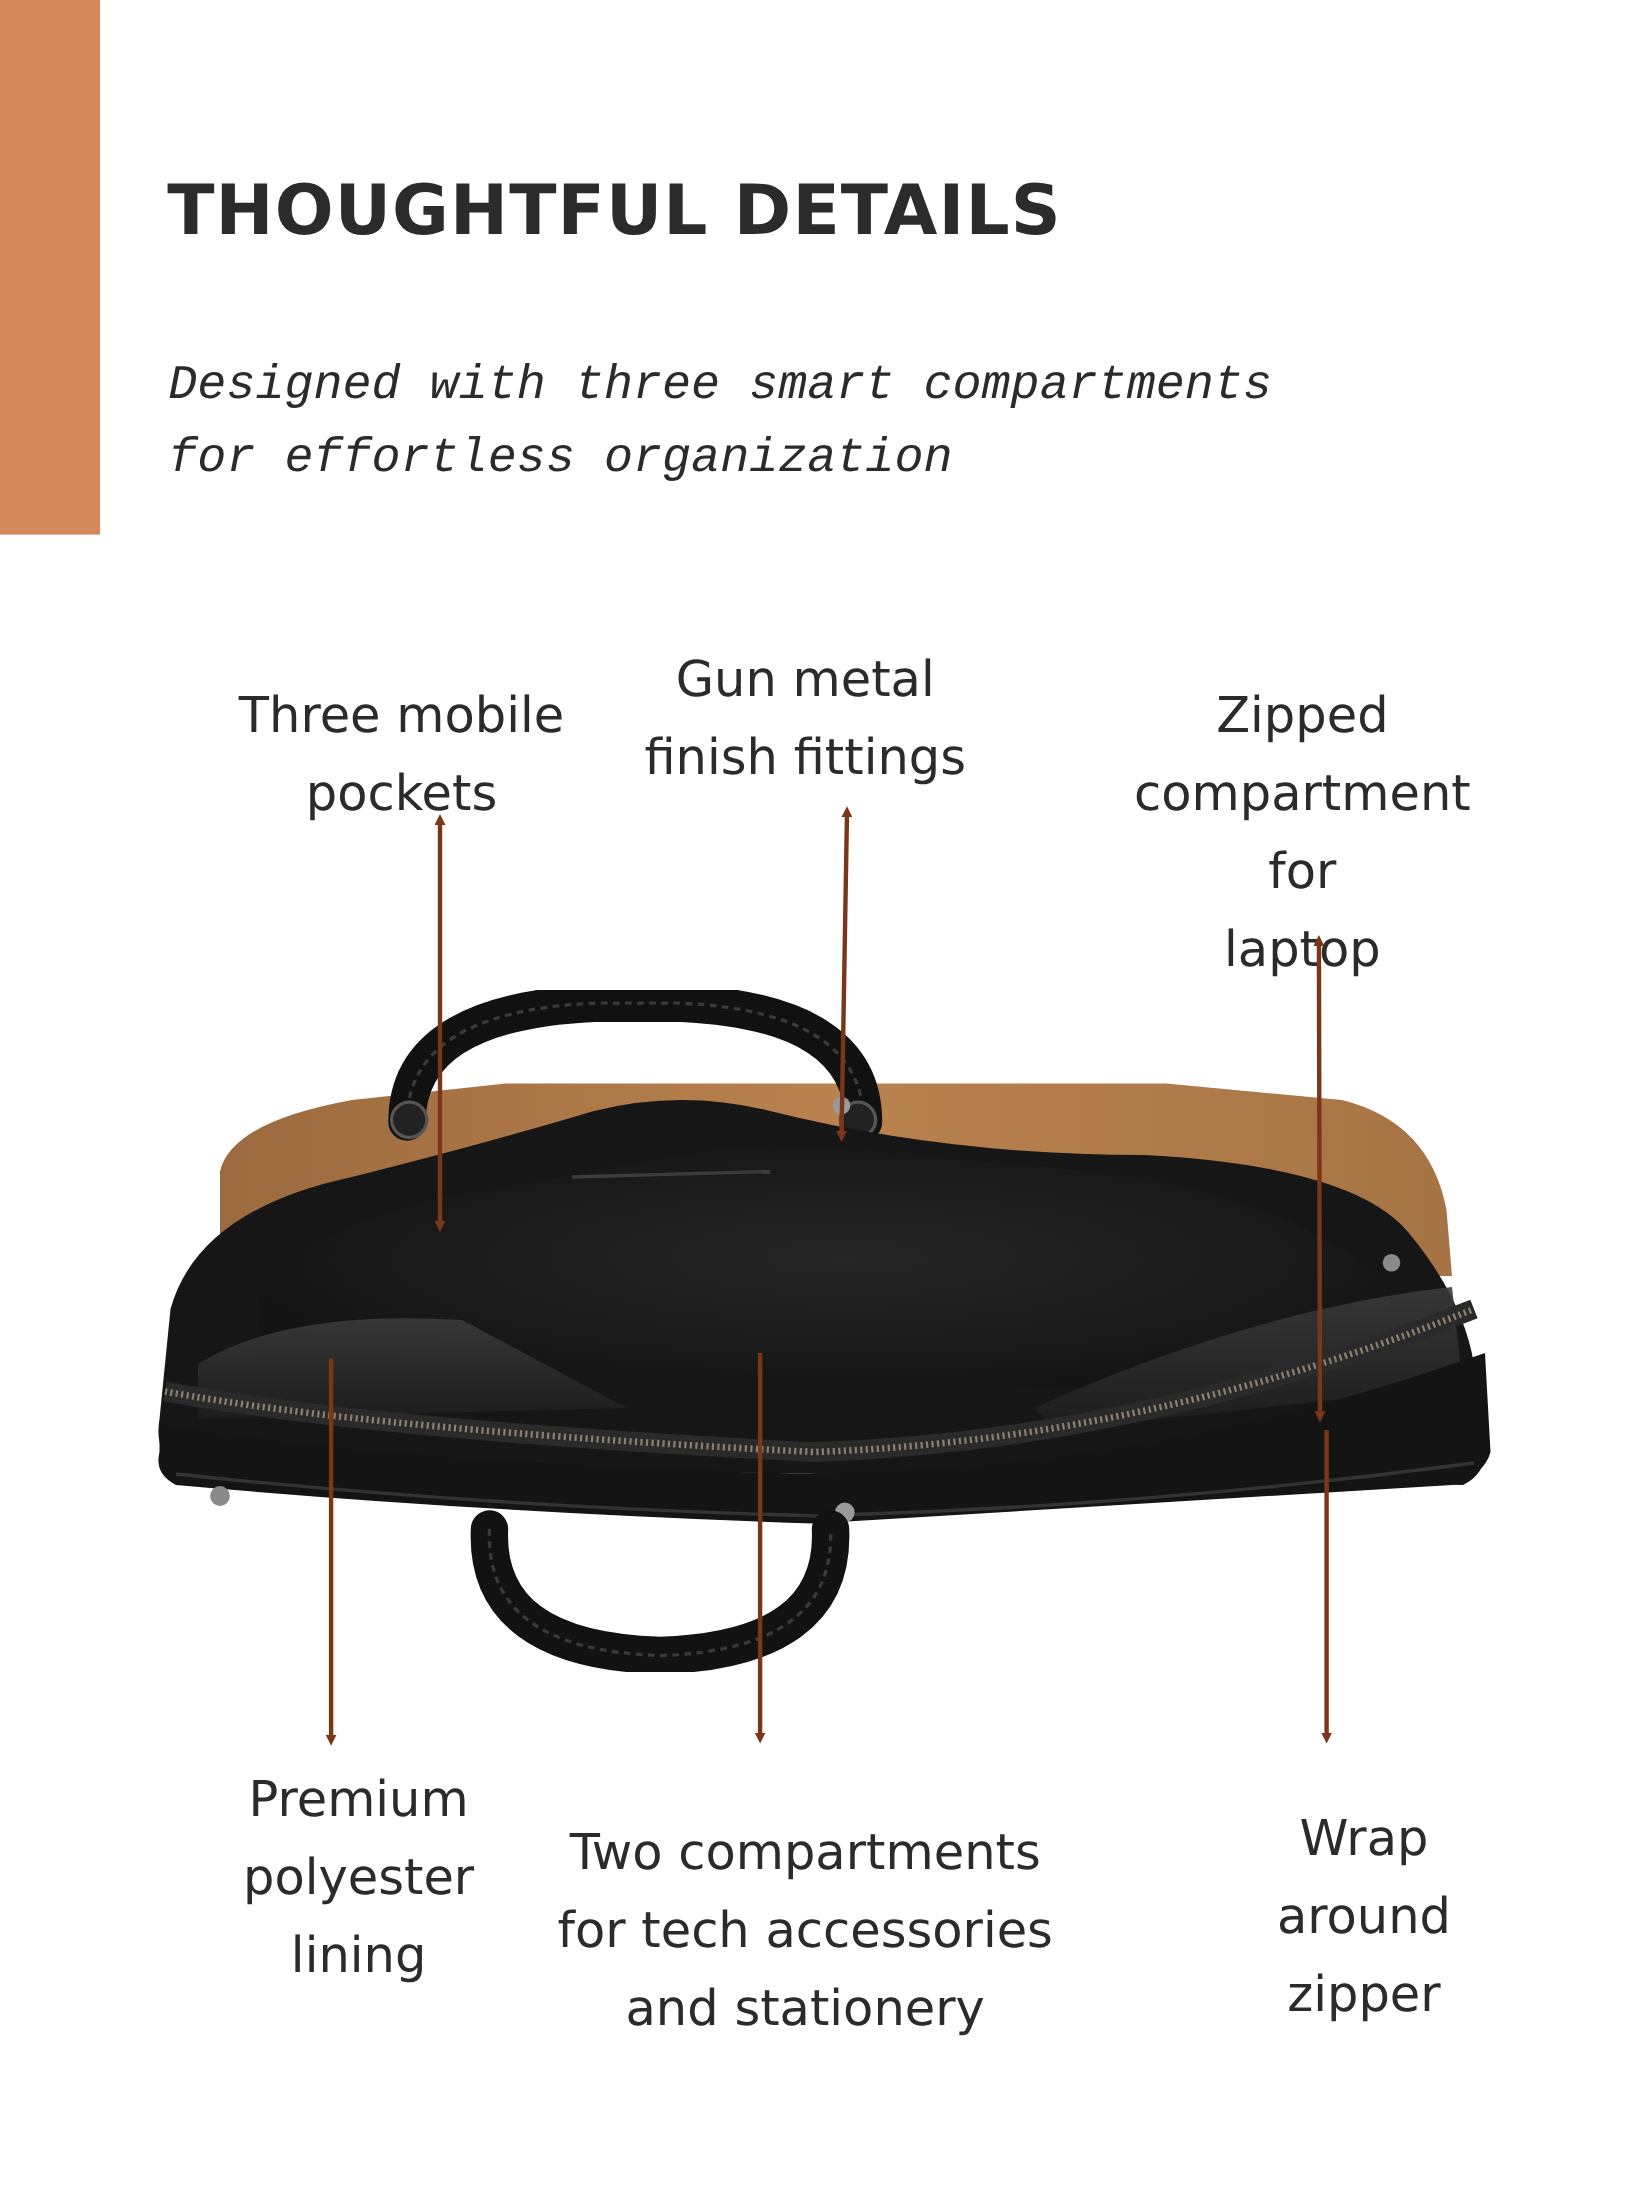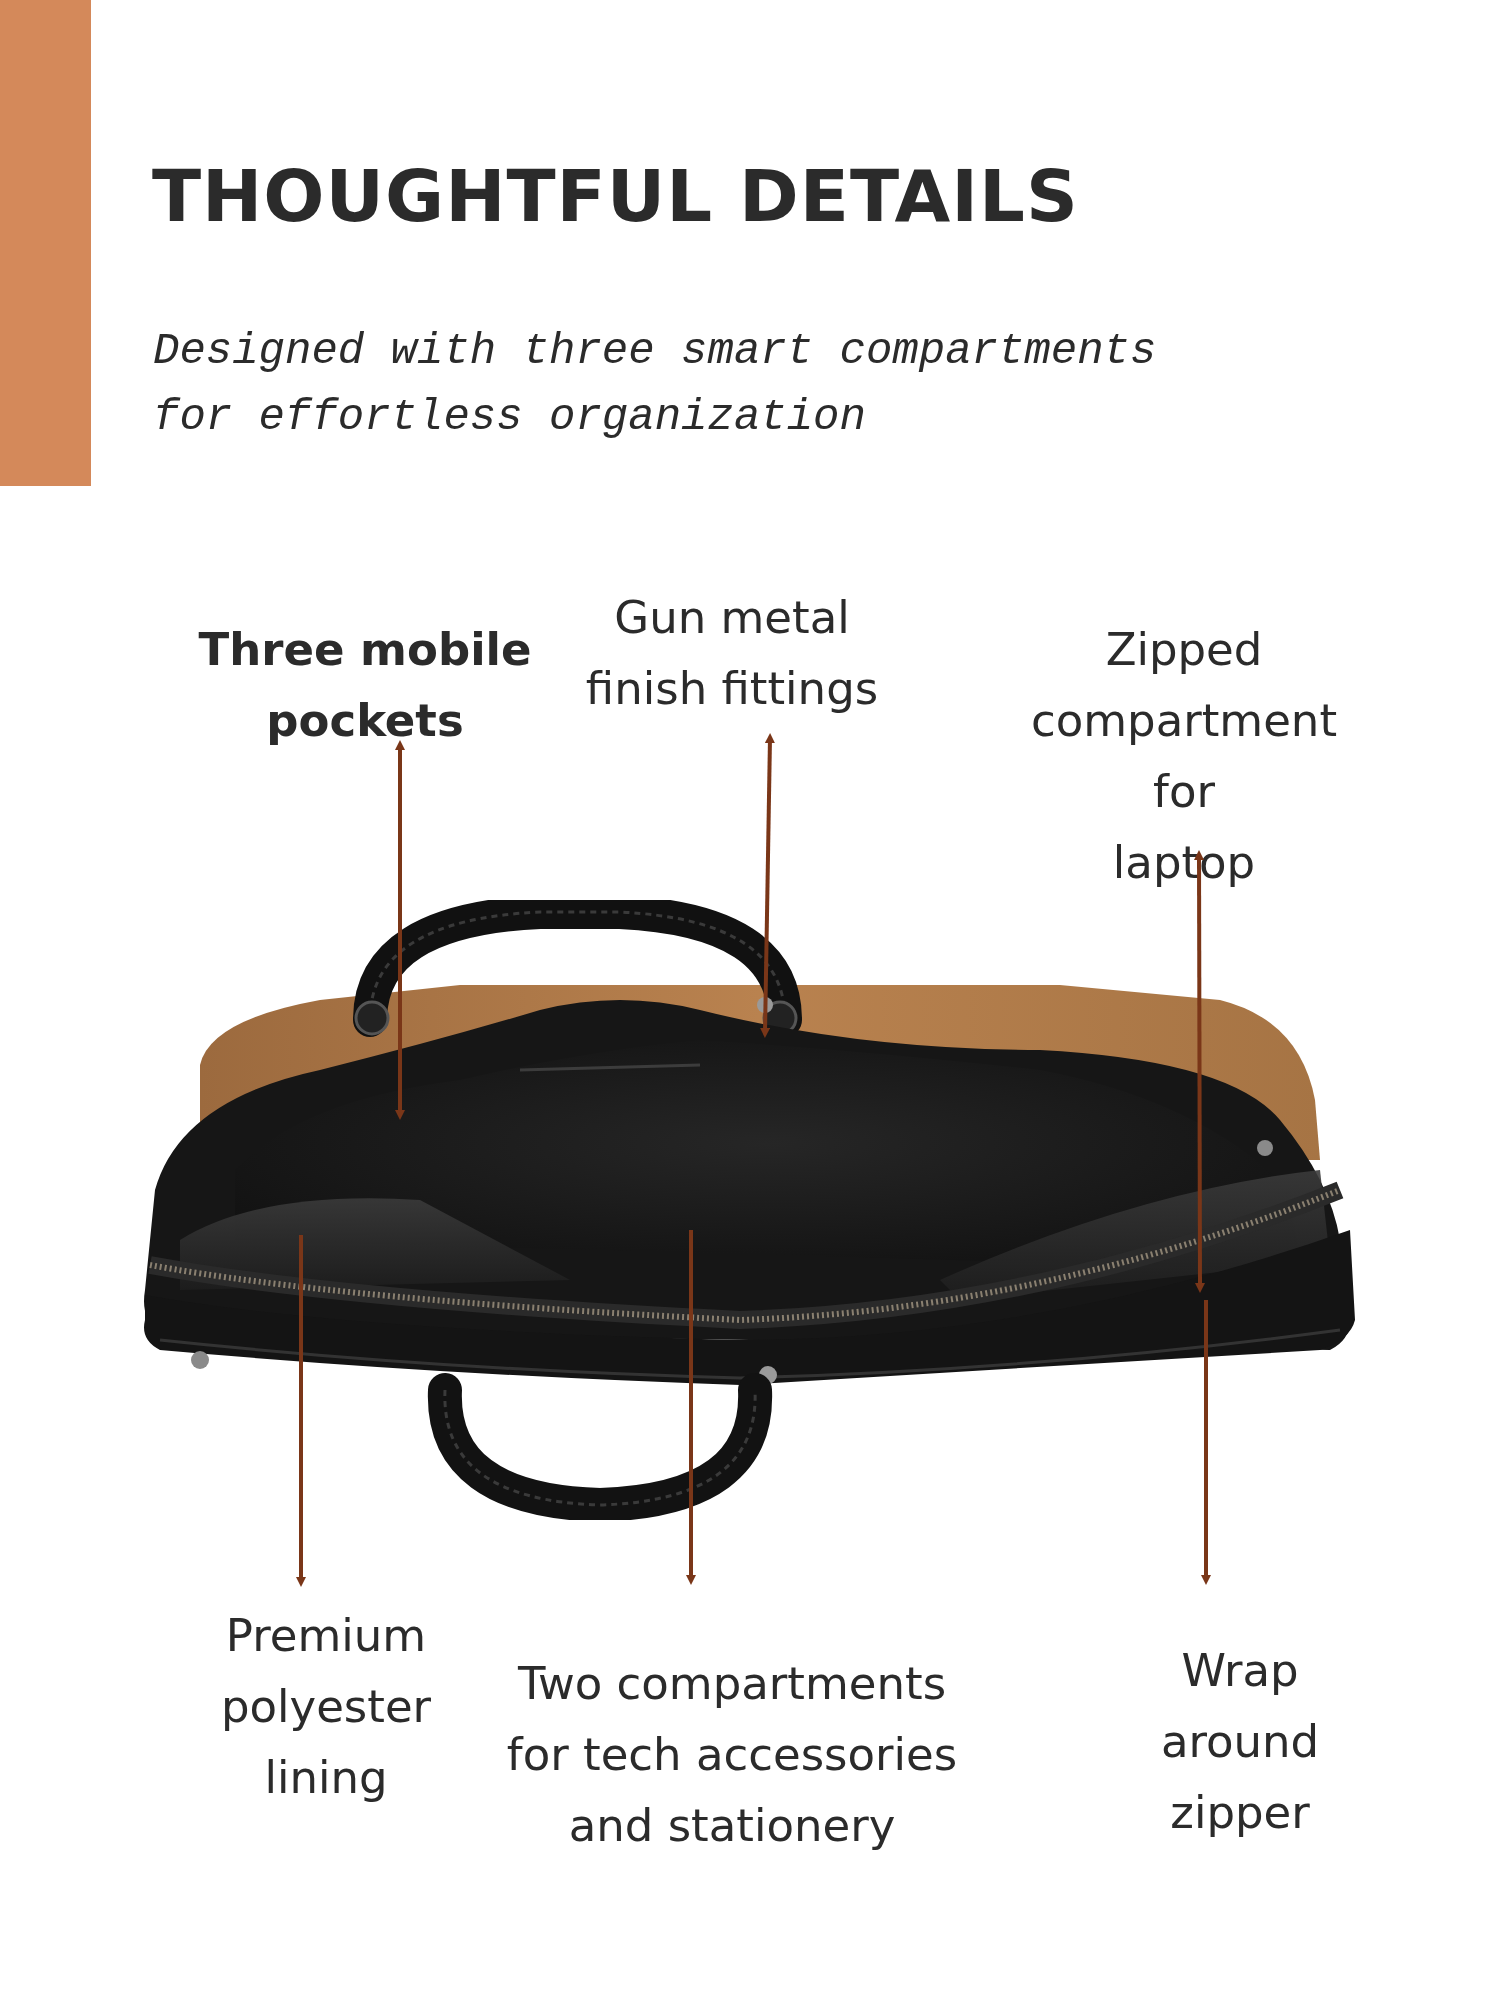--- a/index.html
+++ b/index.html
@@ -1,36 +1,36 @@
 <!DOCTYPE html>
 <html><head>
 <meta charset="utf-8">
 <style>
   html, body { margin:0; padding:0; }
   body { width:1500px; height:2000px; background:#ffffff; position:relative; overflow:hidden;
          font-family:"DejaVu Sans", "Liberation Sans", sans-serif; color:#2b2b2b; }
   .accent-bar { position:absolute; left:0; top:0; width:91px; height:486px; background:#d4895a; }
   .title { position:absolute; left:152px; top:160px; margin:0; font-family:"DejaVu Sans", sans-serif;
-           font-weight:700; font-size:72px; letter-spacing:1px; color:#2b2b2b; line-height:1; white-space:nowrap; }
+           font-weight:700; font-size:63px; letter-spacing:1px; color:#2b2b2b; line-height:1; white-space:nowrap; }
   .subtitle { position:absolute; left:153px; top:318px; width:1100px; margin:0; font-family:Liberation Mono, monospace;
               font-style:italic; font-size:44px; line-height:66px; color:#2b2b2b; }
   .label { position:absolute; text-align:center; font-family:"DejaVu Sans", sans-serif; font-size:45px;
            line-height:71px; color:#2b2b2b; white-space:pre-line; transform:translateX(-50%); }
   .bag { position:absolute; left:140px; top:900px; width:1240px; height:620px; }
   .arrows { position:absolute; left:0; top:0; width:1500px; height:2000px; pointer-events:none; }
 </style>
 </head>
 <body>
 
 <div class="accent-bar"></div>
 
 <h1 class="title">THOUGHTFUL DETAILS</h1>
 <p class="subtitle">Designed with three smart compartments for effortless organization</p>
 
-<div class="label" style="left:365px; top:614px;font-weight:bold;">Three mobile
+<div class="label" style="left:365px; top:614px;">Three mobile
 pockets</div>
 <div class="label" style="left:732px; top:582px;">Gun metal
 finish fittings</div>
 <div class="label" style="left:1184px; top:614px;">Zipped
 compartment for
 laptop</div>
 
 <svg class="bag" viewBox="0 0 1240 620" xmlns="http://www.w3.org/2000/svg">
   <defs>
     <linearGradient id="suede" x1="0" y1="0" x2="1" y2="0">

